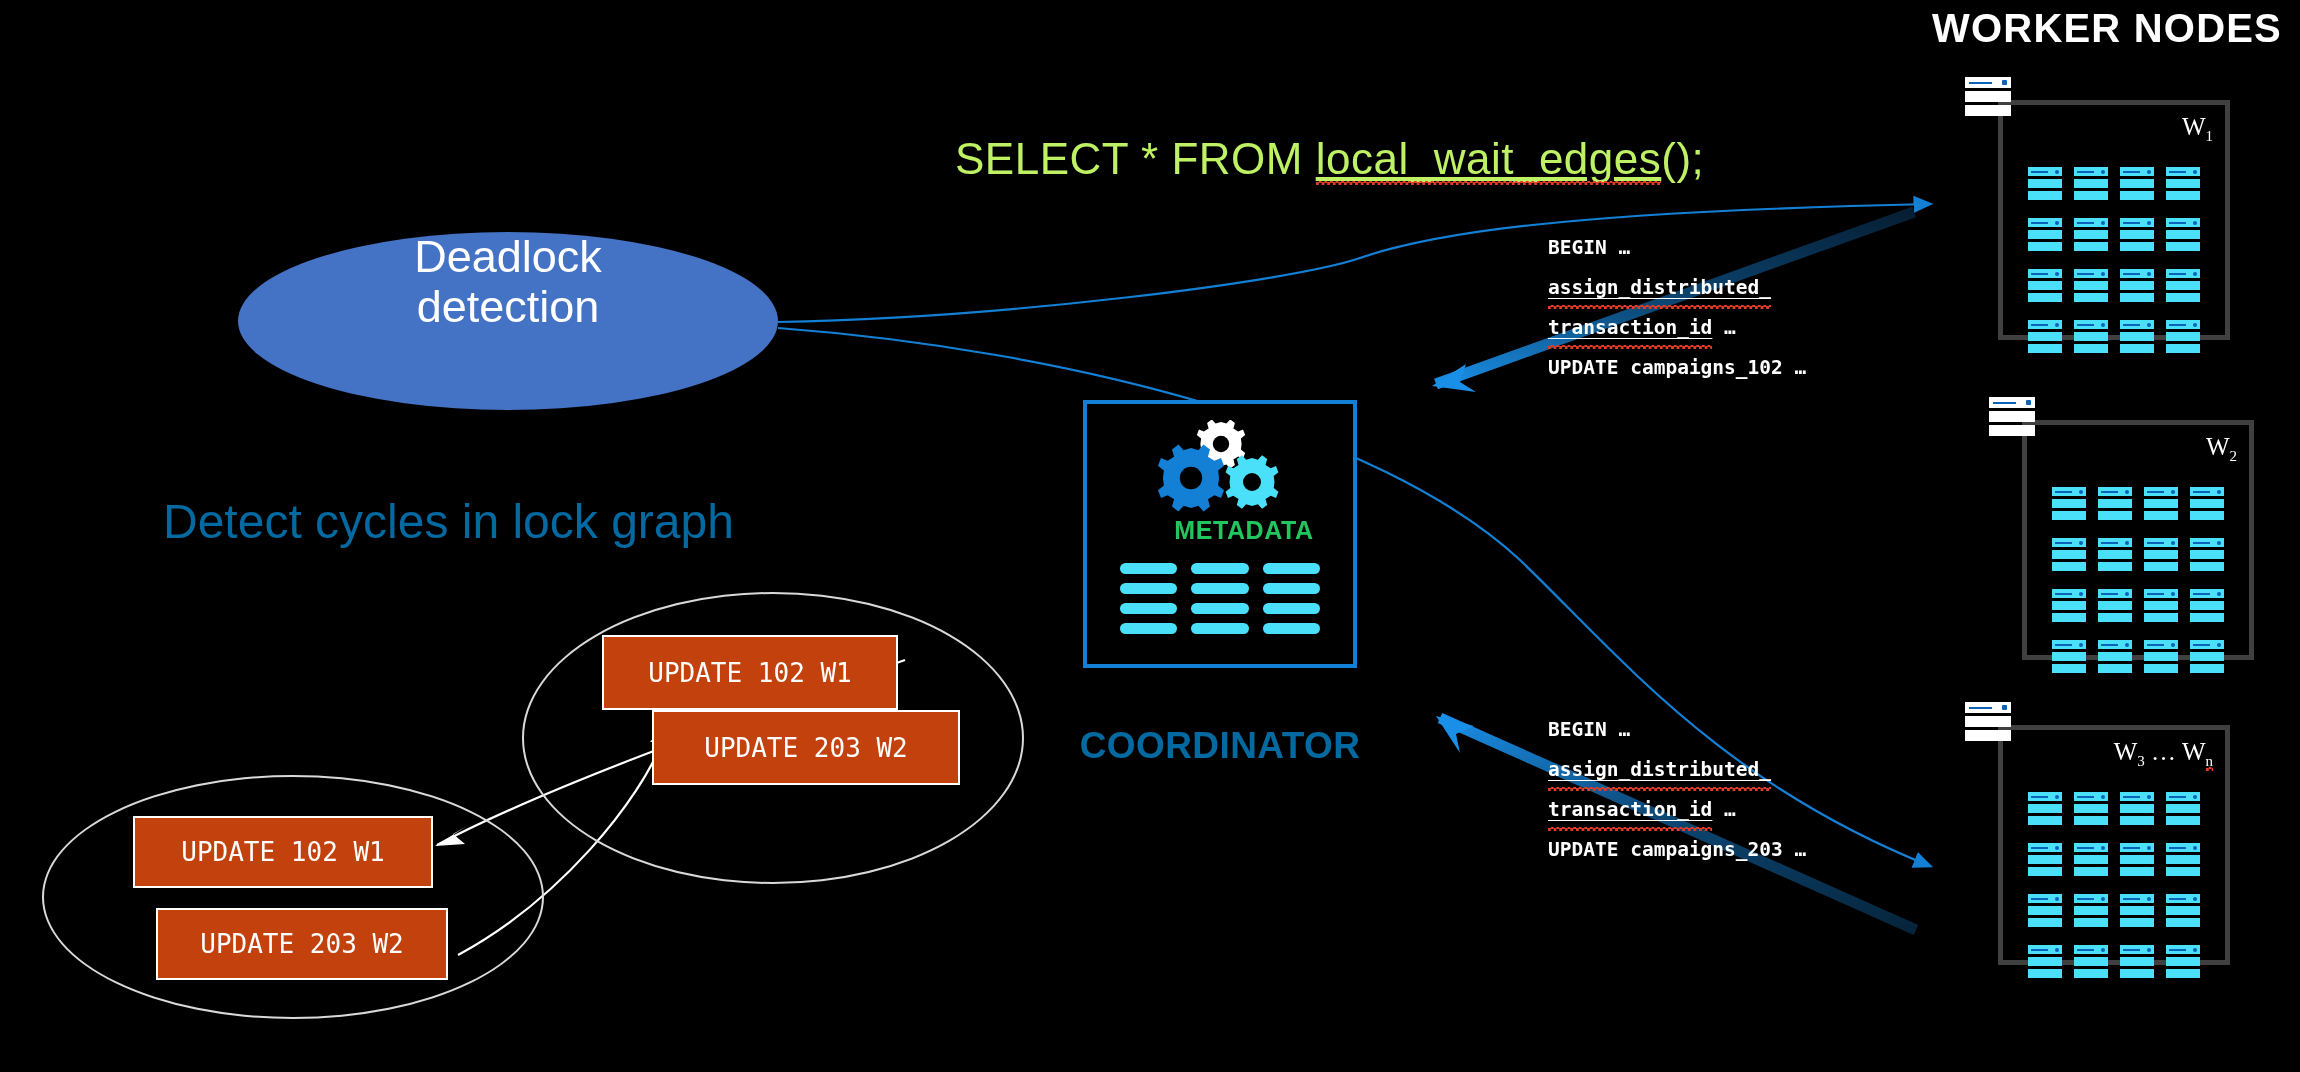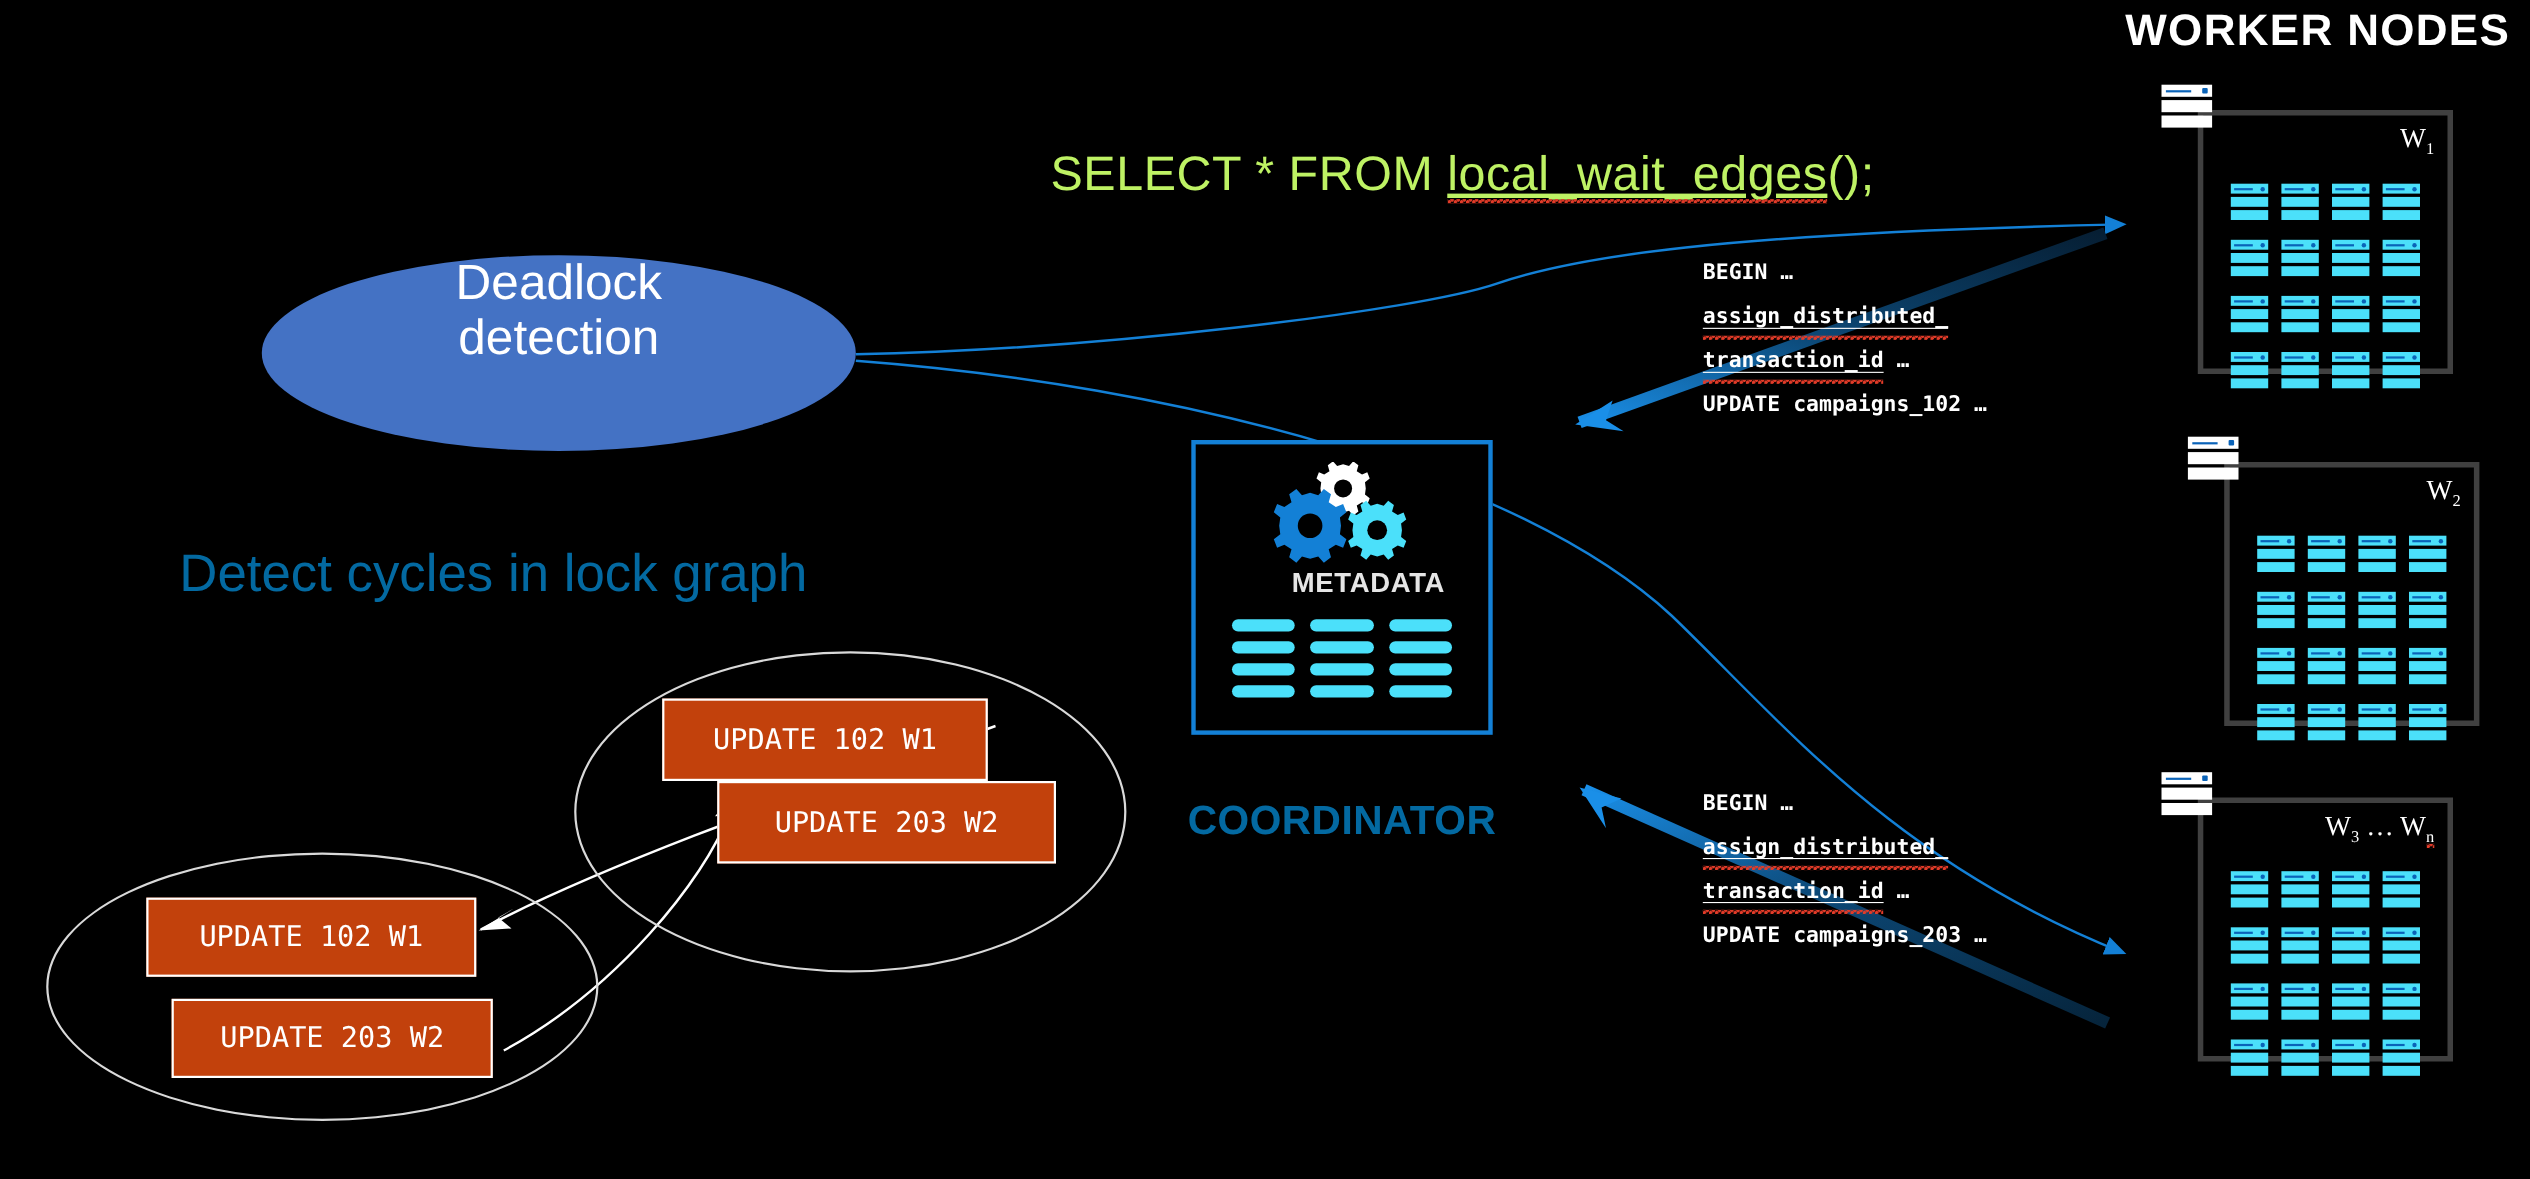--- a/index.html
+++ b/index.html
@@ -58,21 +58,21 @@
   .code-line .u{text-decoration:underline;text-underline-offset:3.5px;}
 
   
   #metadata-box{
     left:1083px;top:400px;width:274px;height:268px;
     border:4px solid #1380D6;box-sizing:border-box;background:#000;
   }
   #gear-cluster{position:relative;width:100%;height:92px;margin-top:16px;}
   #gear-cluster svg{position:absolute;left:50%;top:0;transform:translateX(-50%);}
   #metadata-word{
-    text-align:center;color:#e5e5e5;font-weight:bold;font-size:25px;letter-spacing:.6px;margin-top:4px;padding-left:48px;
+    text-align:center;color:#22c55e;font-weight:bold;font-size:25px;letter-spacing:.6px;margin-top:4px;padding-left:48px;
   }
   #metadata-bars{
     margin:18px auto 0;width:200px;display:grid;grid-template-columns:repeat(3,1fr);
     grid-gap:9px 14px;
   }
   #metadata-bars i{display:block;height:11px;border-radius:6px;background:#4BE0FA;}
 
   
   .worker-box{
     width:232px;height:240px;border:5px solid #404040;box-sizing:border-box;background:#000;

